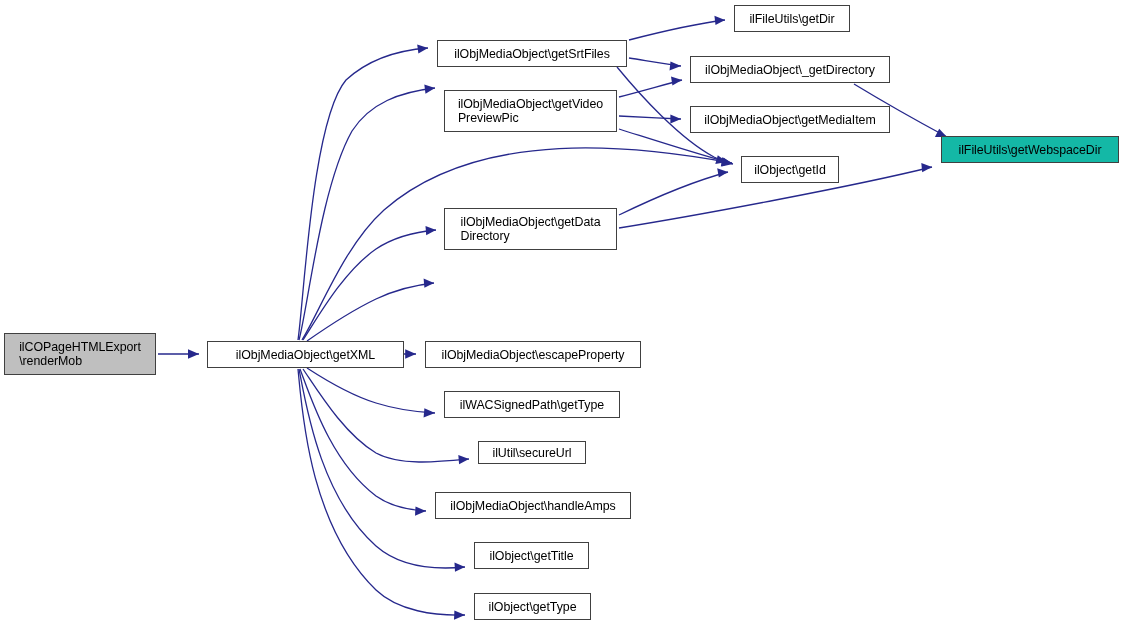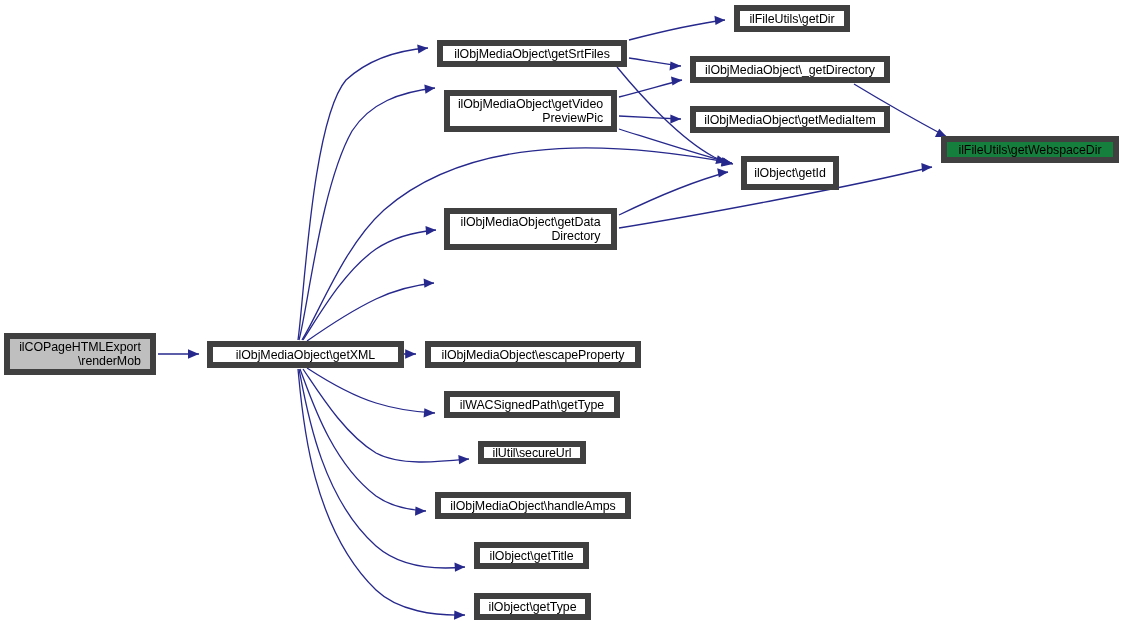--- a/index.html
+++ b/index.html
@@ -20,29 +20,29 @@
   #graph-svg {
     position: absolute;
     left: 0;
     top: 0;
     width: 1123px;
     height: 625px;
   }
   .gnode {
     position: absolute;
     box-sizing: border-box;
-    border: 6px solid #737373;
+    border: 1px solid #737373;
     background: #ffffff;
     color: #000000;
     font-size: 12.4px;
     line-height: 14px;
     display: flex;
     align-items: center;
     justify-content: center;
-    text-align: right;
+    text-align: left;
     letter-spacing: -0.05px;
     white-space: pre-line;
     z-index: 5;
   }
   .gnode.root {
     background: #bfbfbf;
   }
   .edge-path {
     fill: none;
     stroke: #26288c;
@@ -111,15 +111,15 @@
 Directory</div>
     <div class="gnode" style="left: 425px; top: 341px; width: 216px; height: 27px; border-color: rgb(64, 64, 64); background: rgb(255, 255, 255);">ilObjMediaObject\escapeProperty</div>
     <div class="gnode" style="left: 444px; top: 391px; width: 176px; height: 27px; border-color: rgb(64, 64, 64); background: rgb(255, 255, 255);">ilWACSignedPath\getType</div>
     <div class="gnode" style="left: 478px; top: 441px; width: 108px; height: 23px; border-color: rgb(64, 64, 64); background: rgb(255, 255, 255);">ilUtil\secureUrl</div>
     <div class="gnode" style="left: 435px; top: 492px; width: 196px; height: 27px; border-color: rgb(64, 64, 64); background: rgb(255, 255, 255);">ilObjMediaObject\handleAmps</div>
     <div class="gnode" style="left: 474px; top: 593px; width: 117px; height: 27px; border-color: rgb(64, 64, 64); background: rgb(255, 255, 255);">ilObject\getType</div>
     <div class="gnode" style="left: 474px; top: 542px; width: 115px; height: 27px; border-color: rgb(64, 64, 64); background: rgb(255, 255, 255);">ilObject\getTitle</div>
     <div class="gnode" style="left: 734px; top: 5px; width: 116px; height: 27px; border-color: rgb(64, 64, 64); background: rgb(255, 255, 255);">ilFileUtils\getDir</div>
     <div class="gnode" style="left: 690px; top: 56px; width: 200px; height: 27px; border-color: rgb(64, 64, 64); background: rgb(255, 255, 255);">ilObjMediaObject\_getDirectory</div>
     <div class="gnode" style="left: 690px; top: 106px; width: 200px; height: 27px; border-color: rgb(64, 64, 64); background: rgb(255, 255, 255);">ilObjMediaObject\getMediaItem</div>
-    <div class="gnode" style="left: 741px; top: 156px; width: 98px; height: 34px; border-color: rgb(64, 64, 64); background: rgb(255, 255, 255);">ilObject\getId</div>
-    <div class="gnode" style="left: 941px; top: 136px; width: 178px; height: 27px; border-color: rgb(64, 64, 64); background: #15803d;">ilFileUtils\getWebspaceDir</div>
+    <div class="gnode" style="left: 741px; top: 156px; width: 98px; height: 27px; border-color: rgb(64, 64, 64); background: rgb(255, 255, 255);">ilObject\getId</div>
+    <div class="gnode" style="left: 941px; top: 136px; width: 178px; height: 27px; border-color: rgb(64, 64, 64); background: #14b8a6;">ilFileUtils\getWebspaceDir</div>
   </div>
 
 </body></html>

